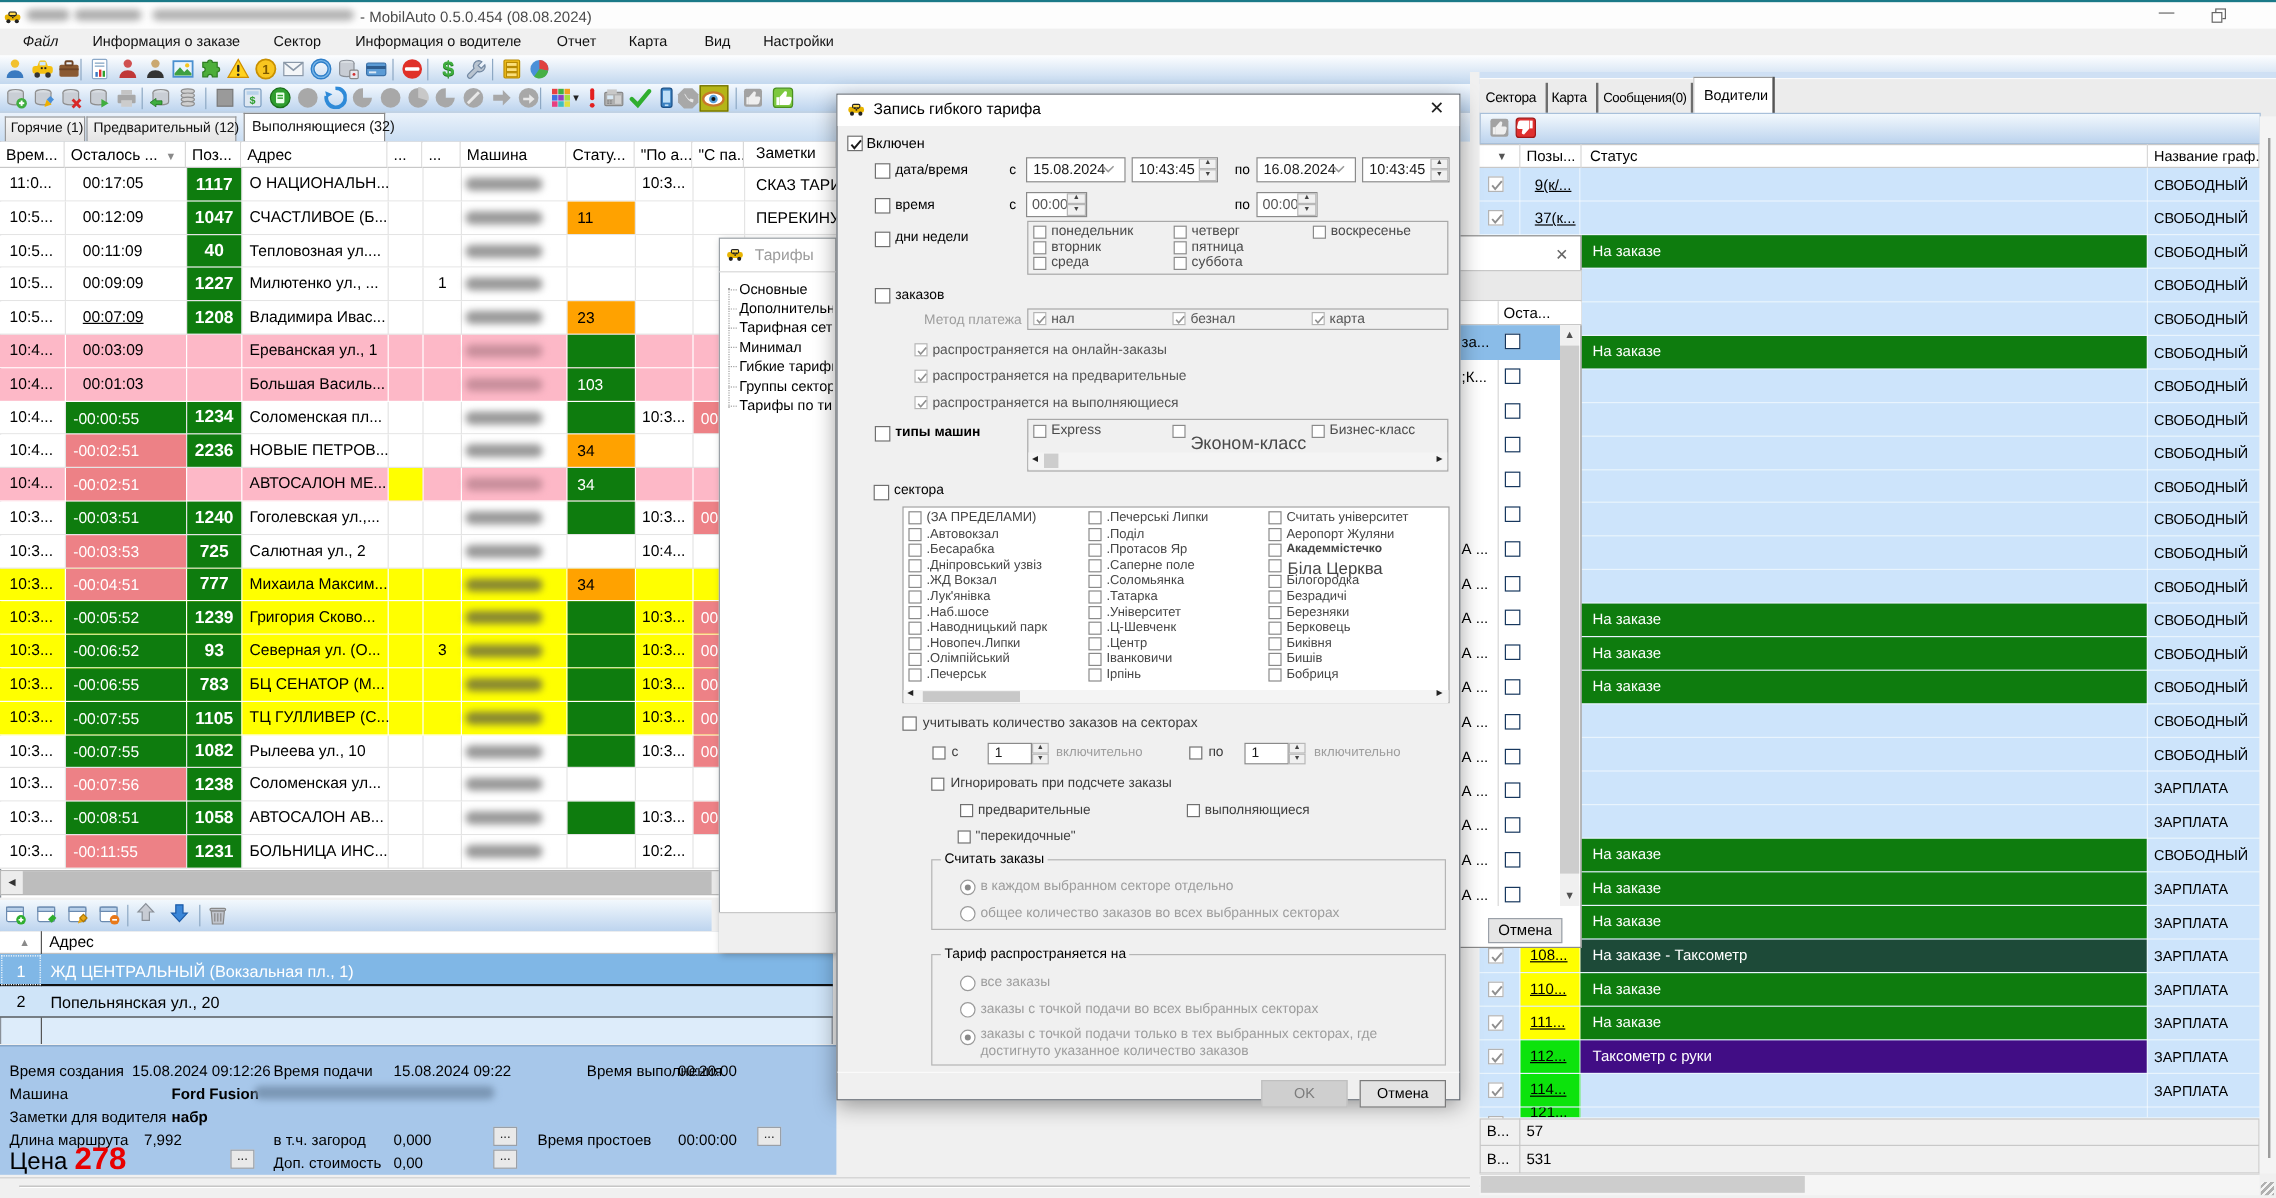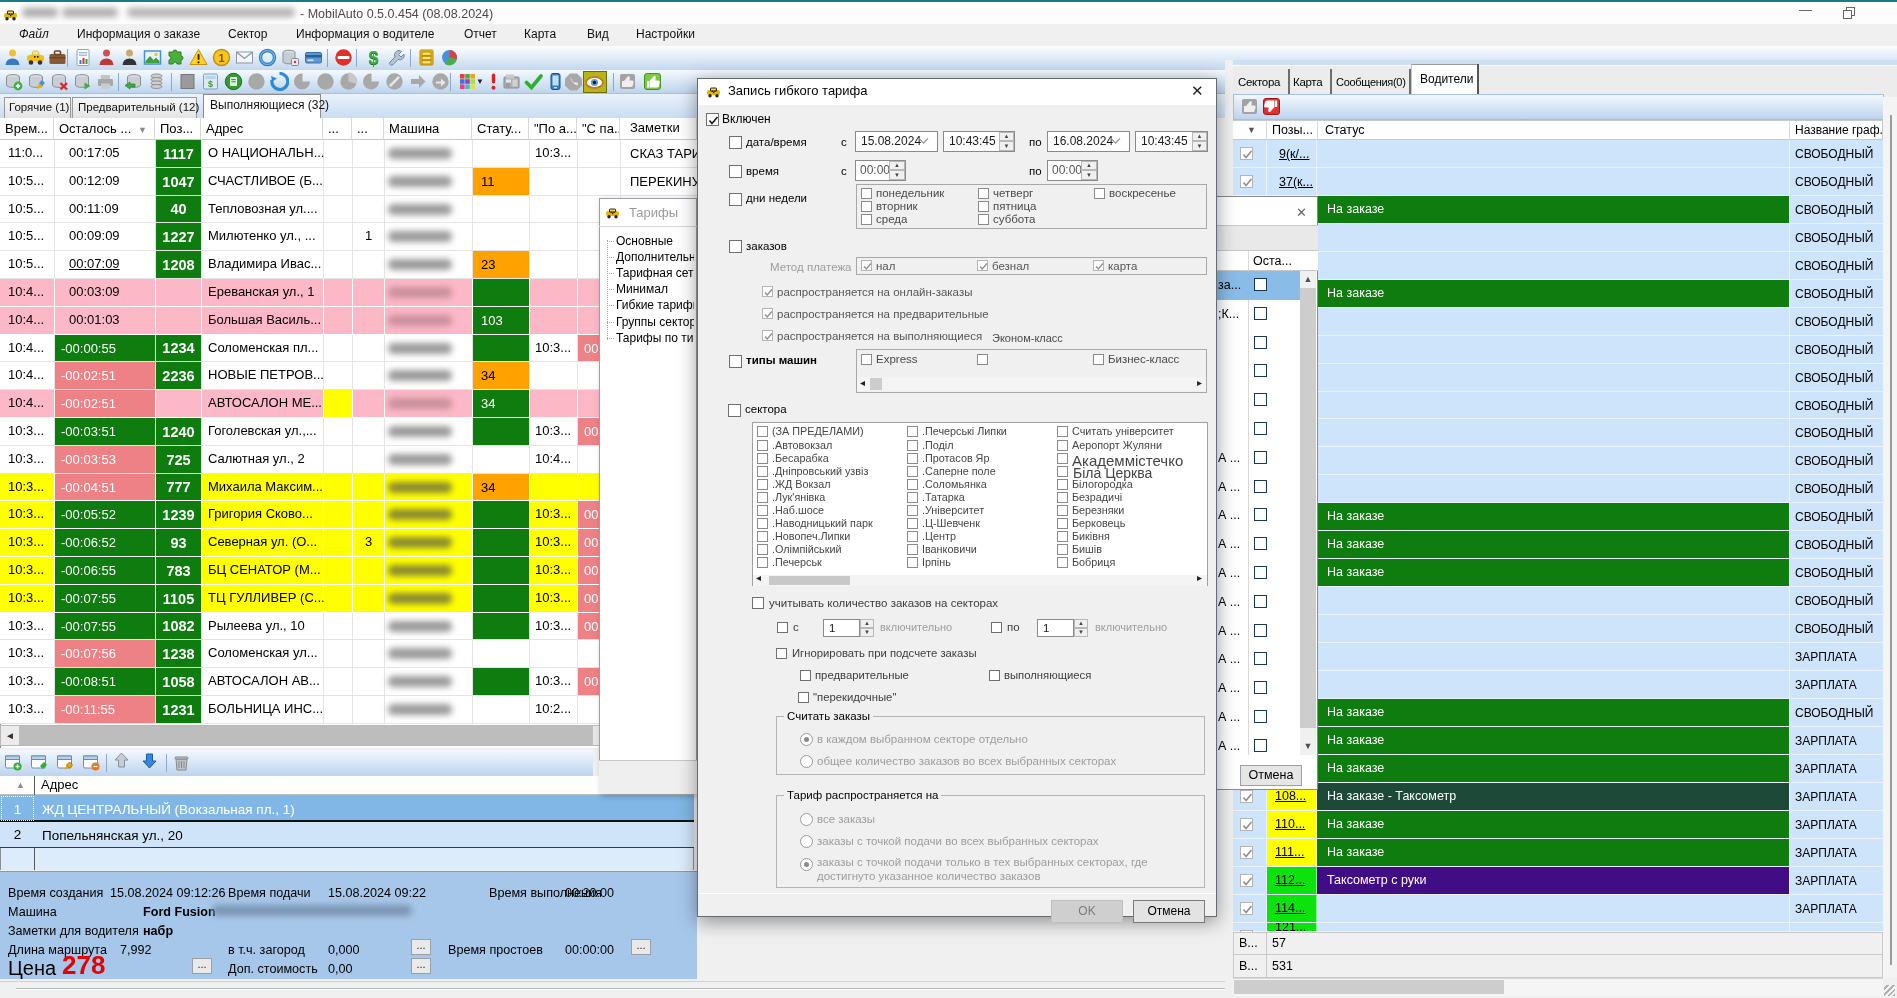--- a/index.html
+++ b/index.html
@@ -1110,21 +1110,21 @@
       <path d="M2.5 6.5 L5 9.5 L10.5 3" stroke="#8f8f8f" stroke-width="1.6" fill="none"></path>
     </svg>
   </div>
 <div class="lb" style="left:777px;top:330px;font-size:11.5px;color:#555;">распространяется на выполняющиеся</div>
 <div style="position:absolute;left:729px;top:355px;width:13px;height:13px;background:#fff;border:1px solid #707070;box-sizing:border-box;"></div>
 <div class="lb" style="left:746px;top:354px;font-size:11.5px;color:#000;font-weight:bold;">типы машин</div>
 <div class="" style="left:856px;top:349px;width:351px;height:44px;border:1px solid #a8a8a8;"></div>
 <div style="position:absolute;left:861px;top:354px;width:11px;height:11px;background:#fff;border:1px solid #8a8a8a;box-sizing:border-box;"></div>
 <div class="lb" style="left:876px;top:353px;font-size:11.5px;color:#4a4a4a;">Express</div>
 <div style="position:absolute;left:977px;top:354px;width:11px;height:11px;background:#fff;border:1px solid #8a8a8a;box-sizing:border-box;"></div>
-<div class="lb" style="left:992px;top:332px;font-size:11px;color:#4a4a4a;">Эконом-класс</div>
+<div class="lb" style="left:992px;top:361px;font-size:15px;color:#4a4a4a;">Эконом-класс</div>
 <div style="position:absolute;left:1093px;top:354px;width:11px;height:11px;background:#fff;border:1px solid #8a8a8a;box-sizing:border-box;"></div>
 <div class="lb" style="left:1108px;top:353px;font-size:11.5px;color:#4a4a4a;">Бизнес-класс</div>
 <div class="" style="left:857px;top:377px;width:349px;height:14px;background:#f4f4f4;"></div>
 <div class="lb" style="left:860px;top:377px;font-size:10px;color:#222;">◂</div>
 <div class="" style="left:870px;top:378px;width:12px;height:12px;background:#cdcdcd;"></div>
 <div class="lb" style="left:1197px;top:377px;font-size:10px;color:#222;">▸</div>
 <div style="position:absolute;left:728px;top:404px;width:13px;height:13px;background:#fff;border:1px solid #707070;box-sizing:border-box;"></div>
 <div class="lb" style="left:745px;top:403px;font-size:11.5px;color:#000;">сектора</div>
 <div class="" style="left:752px;top:422px;width:456px;height:164px;border:1px solid #a0a0a0;background:#fff;"></div>
 <div style="position:absolute;left:757px;top:426px;width:11px;height:11px;background:#fff;border:1px solid #8a8a8a;box-sizing:border-box;"></div>
@@ -1137,21 +1137,21 @@
 <div class="lb" style="left:772px;top:439px;font-size:10.8px;color:#454545;">.Автовокзал</div>
 <div style="position:absolute;left:907px;top:440px;width:11px;height:11px;background:#fff;border:1px solid #8a8a8a;box-sizing:border-box;"></div>
 <div class="lb" style="left:922px;top:439px;font-size:10.8px;color:#454545;">.Поділ</div>
 <div style="position:absolute;left:1057px;top:440px;width:11px;height:11px;background:#fff;border:1px solid #8a8a8a;box-sizing:border-box;"></div>
 <div class="lb" style="left:1072px;top:439px;font-size:10.8px;color:#454545;">Аеропорт Жуляни</div>
 <div style="position:absolute;left:757px;top:453px;width:11px;height:11px;background:#fff;border:1px solid #8a8a8a;box-sizing:border-box;"></div>
 <div class="lb" style="left:772px;top:452px;font-size:10.8px;color:#454545;">.Бесарабка</div>
 <div style="position:absolute;left:907px;top:453px;width:11px;height:11px;background:#fff;border:1px solid #8a8a8a;box-sizing:border-box;"></div>
 <div class="lb" style="left:922px;top:452px;font-size:10.8px;color:#454545;">.Протасов Яр</div>
 <div style="position:absolute;left:1057px;top:453px;width:11px;height:11px;background:#fff;border:1px solid #8a8a8a;box-sizing:border-box;"></div>
-<div class="lb" style="left:1072px;top:452px;font-size:15px;color:#454545;">Академмістечко</div>
+<div class="lb" style="left:1072px;top:452px;font-size:10px;color:#454545;font-weight:bold;">Академмістечко</div>
 <div style="position:absolute;left:757px;top:466px;width:11px;height:11px;background:#fff;border:1px solid #8a8a8a;box-sizing:border-box;"></div>
 <div class="lb" style="left:772px;top:465px;font-size:10.8px;color:#454545;">.Дніпровський узвіз</div>
 <div style="position:absolute;left:907px;top:466px;width:11px;height:11px;background:#fff;border:1px solid #8a8a8a;box-sizing:border-box;"></div>
 <div class="lb" style="left:922px;top:465px;font-size:10.8px;color:#454545;">.Саперне поле</div>
 <div style="position:absolute;left:1057px;top:466px;width:11px;height:11px;background:#fff;border:1px solid #8a8a8a;box-sizing:border-box;"></div>
 <div class="lb" style="left:1073px;top:465px;font-size:14px;color:#454545;">Біла Церква</div>
 <div style="position:absolute;left:757px;top:479px;width:11px;height:11px;background:#fff;border:1px solid #8a8a8a;box-sizing:border-box;"></div>
 <div class="lb" style="left:772px;top:478px;font-size:10.8px;color:#454545;">.ЖД Вокзал</div>
 <div style="position:absolute;left:907px;top:479px;width:11px;height:11px;background:#fff;border:1px solid #8a8a8a;box-sizing:border-box;"></div>
 <div class="lb" style="left:922px;top:478px;font-size:10.8px;color:#454545;">.Соломьянка</div>

